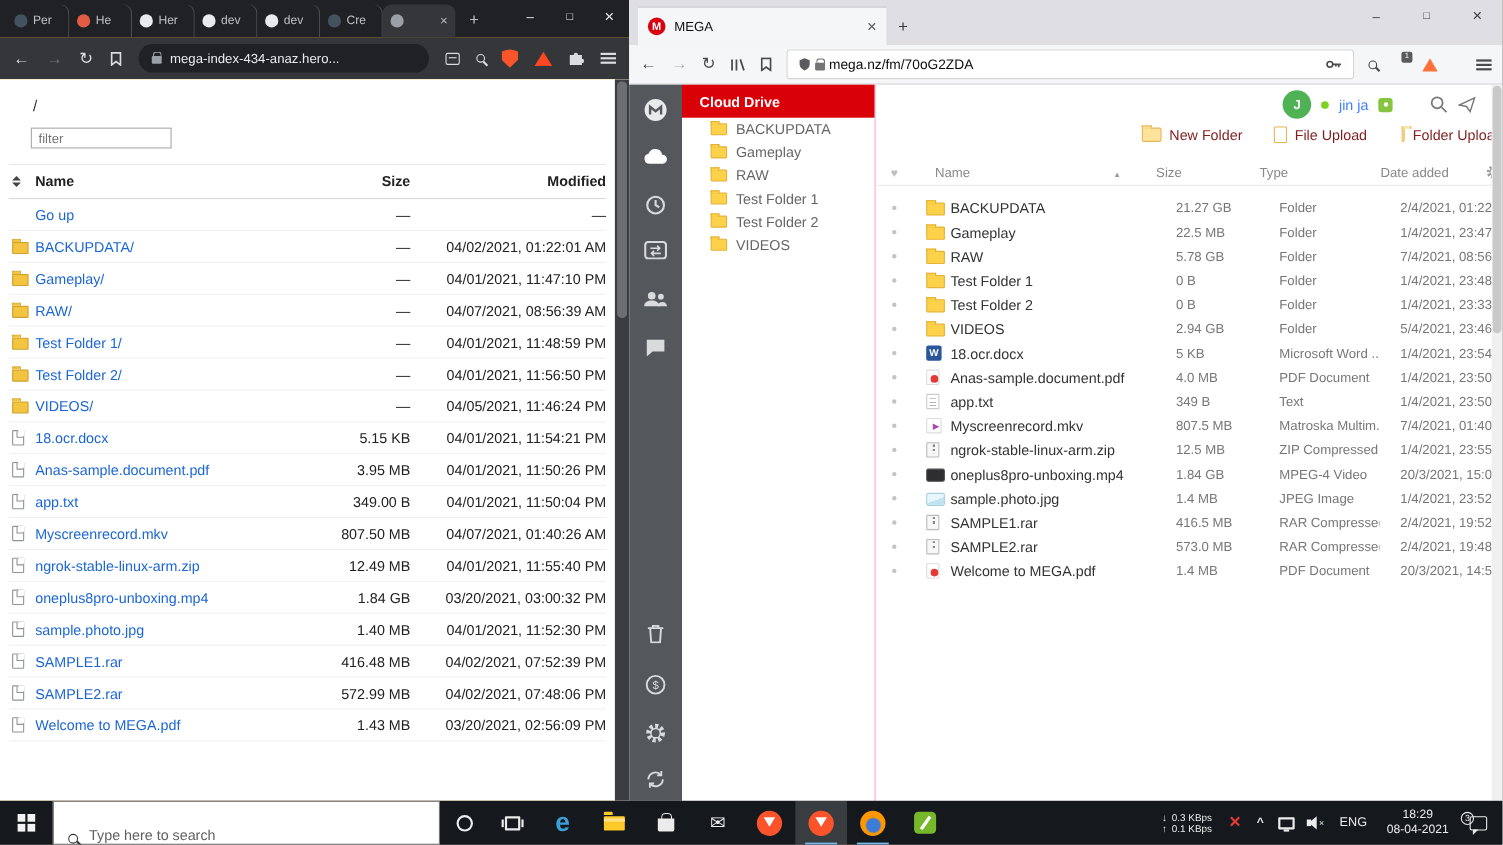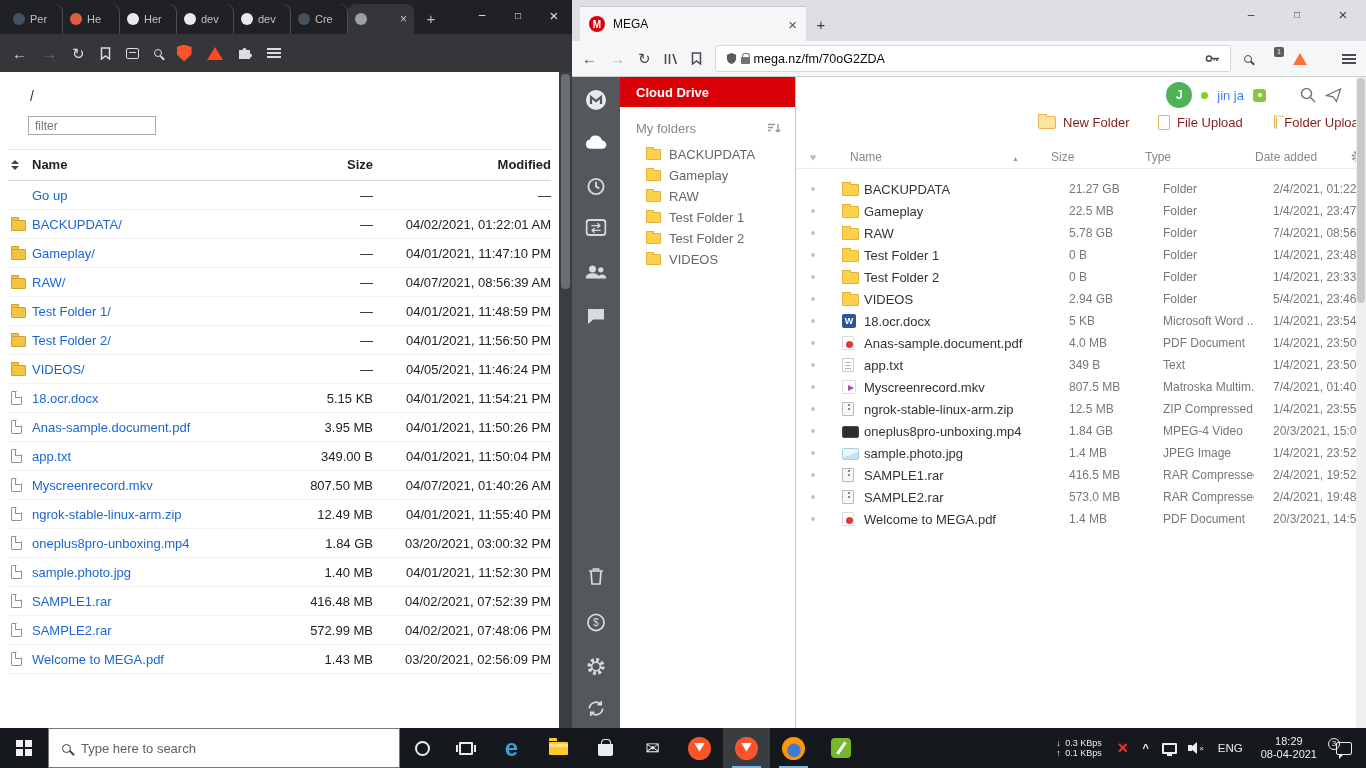--- a/index.html
+++ b/index.html
@@ -183,21 +183,21 @@
   .ff-scroll { position:absolute; right:0; top:77px; bottom:0; width:10px; background:#f0f0f0; }
   .ff-thumb { margin:1px; width:8px; height:225px; background:#c9c9c9; border-radius:4px; }
 
   
   .taskbar { position:absolute; left:0; bottom:0; width:1366px; height:40px; background:#15181c; display:flex;
              align-items:stretch; color:#fff; }
   .tb-btn { display:flex; align-items:center; justify-content:center; }
   .tb-start { width:48px; }
   .winlogo { width:16px; height:16px; display:grid; grid-template-columns:7px 7px; grid-template-rows:7px 7px; gap:2px; }
   .winlogo span { background:#f2f2f2; }
-  .tb-search { width:352px; background:#fff; border:1px solid #777; display:flex; align-items:center; gap:10px;
+  .tb-search { width:352px; background:#fff; border:1px solid #777; display:flex; align-items:flex-end; gap:10px;
                padding:0 13px; }
   .magT { width:9px; height:9px; border:1.8px solid #3b3b3b; border-radius:50%; position:relative; flex:none; }
   .magT::after { content:''; position:absolute; width:6px; height:1.8px; background:#3b3b3b; transform:rotate(45deg);
                  right:-5px; bottom:-2px; }
   .tb-search input { border:none; outline:none; font-size:13px; color:#333; width:280px; font-family:inherit;
                      background:transparent; }
   .tb-search input::placeholder { color:#5f5f5f; opacity:1; }
   .tb-cortana { width:44px; }
   .cortana-ring { width:15px; height:15px; border:2px solid #ececec; border-radius:50%; }
   .tb-taskview { width:44px; }
@@ -311,20 +311,24 @@
       </div>
     </div>
 
     <div class="b-toolbar">
       <span class="bnav i-back"></span>
       <span class="bnav dis i-fwd"></span>
       <span class="bnav i-reload"></span>
       <svg width="11" height="13" viewBox="0 0 11 13">
         <path d="M1.5 1h8v11l-4-3-4 3z" fill="none" stroke="#dadce0" stroke-width="1.5"></path>
         </svg>
+      <div class="b-url">
+        <span class="lockD"></span>
+        <span>mega-index-434-anaz.hero...</span>
+      </div>
       <span class="readerbox"></span>
       <span class="magD"></span>
       <span class="bshield"></span>
       <span class="bat"></span>
       <svg width="14" height="14" viewBox="0 0 14 14">
         <path d="M1 4h3.5a2 2 0 1 1 4 0H12v3.5a2 2 0 1 1 0 4V13H1z" fill="#dadce0"></path>
         </svg>
       <span class="hamD"></span>
     </div>
 
@@ -609,27 +613,20 @@
         <span class="rico" style="top:623px;">
           <svg width="19" height="17" viewBox="0 0 20 18">
               <path d="M3 9a7 7 0 0 1 12-4.5M17 9a7 7 0 0 1-12 4.5" fill="none" stroke="#d9dadb" stroke-width="1.8"></path>
           <path d="M15.5 1v4h-4M4.5 17v-4h4" fill="none" stroke="#d9dadb" stroke-width="1.8"></path>
             </svg>
           </span>
       </div>
 
       <div class="tree">
         <div class="cdrive">Cloud Drive</div>
-        <div class="myf">
-          <span>My folders</span>
-          <svg width="13" height="11" viewBox="0 0 13 11">
-            <path d="M0 1.5h7M0 4.5h5M0 7.5h3" stroke="#999" stroke-width="1.4"></path>
-            <path d="M10 1v8m0 0-2.2-2.2M10 9l2.2-2.2" stroke="#999" stroke-width="1.4" fill="none"></path>
-            </svg>
-        </div>
         <div>
 
             <div class="titem">
               <span class="tfolder"></span>
               <span>BACKUPDATA</span>
             </div>
 
             <div class="titem">
               <span class="tfolder"></span>
               <span>Gameplay</span>

